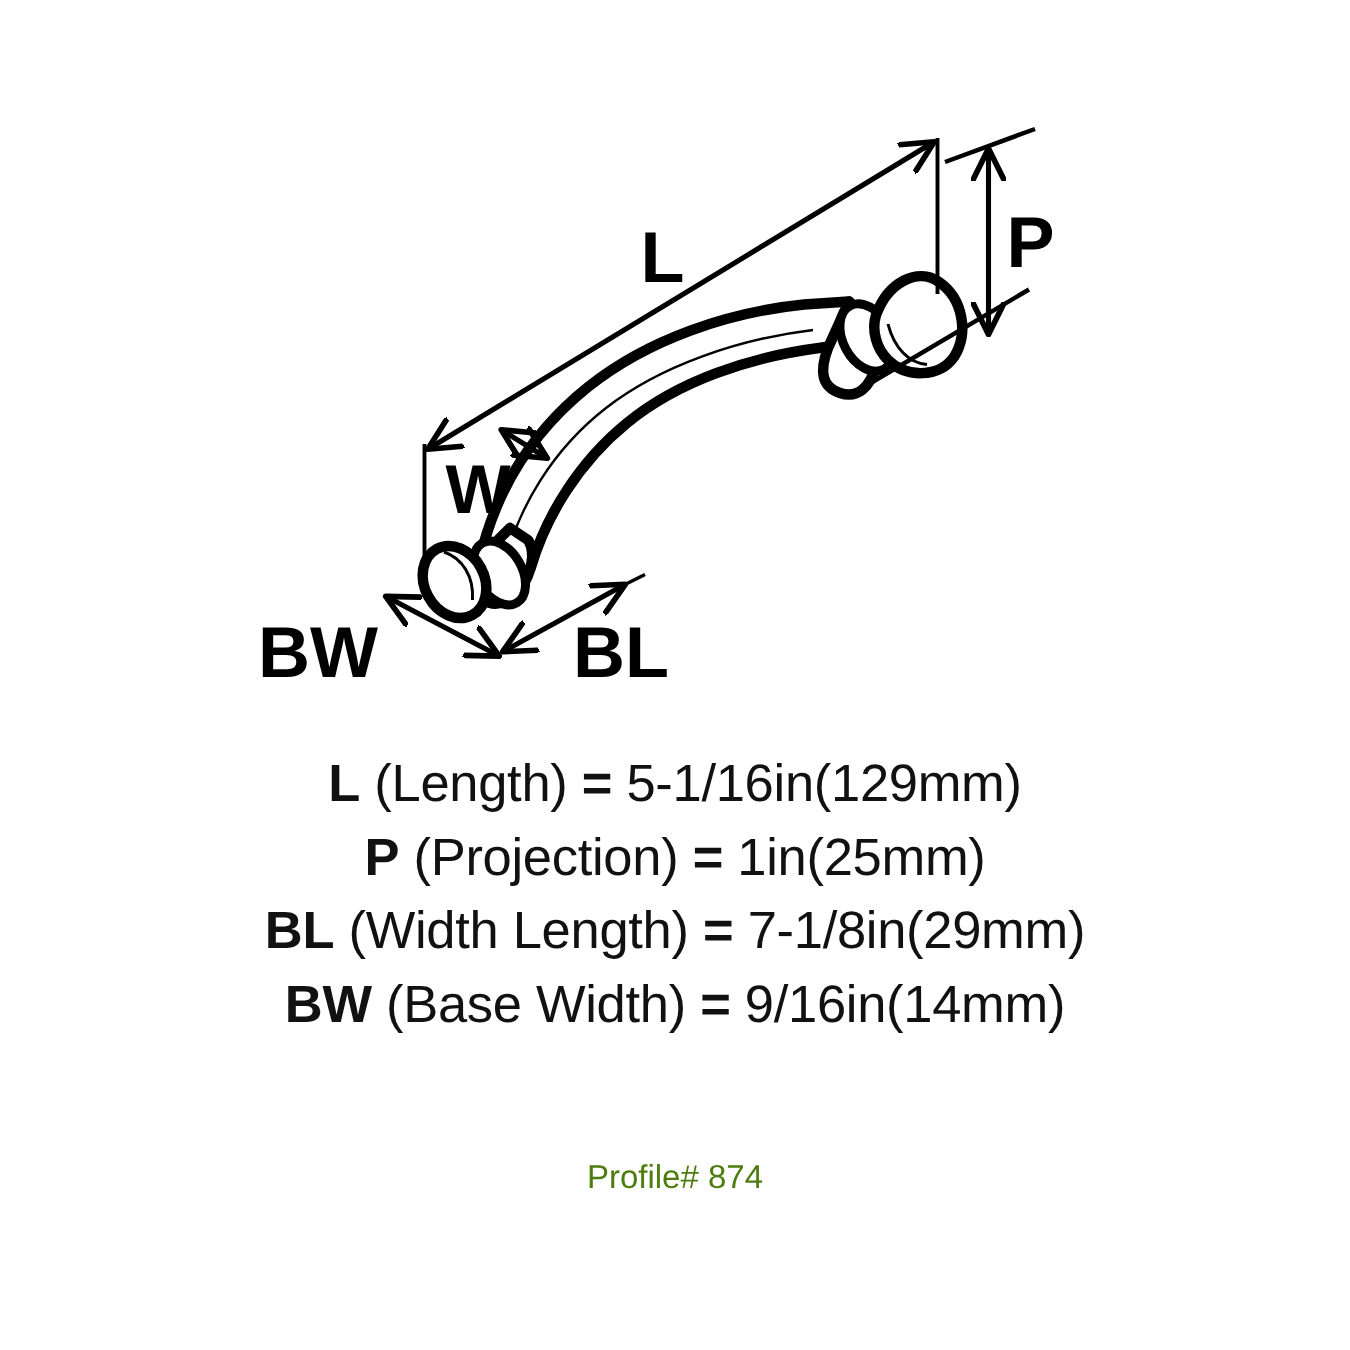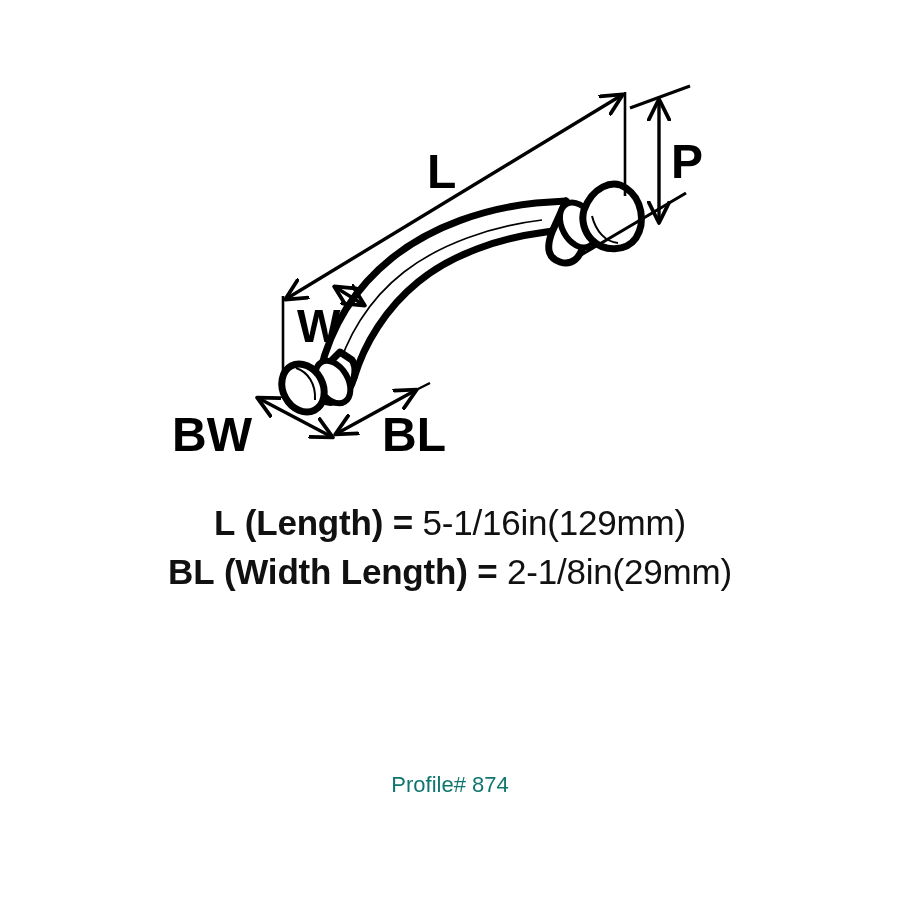--- a/index.html
+++ b/index.html
@@ -55,41 +55,41 @@
     font-size: 35px;
     line-height: 49px;
     white-space: nowrap;
     color: #111111;
     letter-spacing: -0.2px;
   }
   .spec-code {
     font-weight: bold;
   }
   .spec-name {
-    font-weight: bold;
+    font-weight: normal;
   }
   .spec-eq {
     font-weight: bold;
   }
   .spec-imperial {
     font-weight: normal;
   }
   .spec-metric {
     font-weight: normal;
   }
 
   
   #profile-line {
     position: absolute;
     left: 0;
     top: 772px;
     width: 900px;
     text-align: center;
     font-size: 22px;
-    color: #0f766e;
+    color: #4d7c0f;
     font-family: "Liberation Sans", sans-serif;
   }
 </style>
 </head>
 <body>
 
 <div id="page">
 
   <div id="drawing-area">
     <svg id="drawing-svg" viewBox="0 0 900 480" xmlns="http://www.w3.org/2000/svg">
@@ -182,23 +182,29 @@
     </svg>
   </div>
 
   <div id="spec-list">
 
     <div class="spec-row">
       <span class="spec-code">L</span><span>&nbsp;</span><span class="spec-name">(Length)</span><span>&nbsp;</span><span class="spec-eq">=</span><span>&nbsp;</span><span class="spec-imperial">5-1/16in</span><span class="spec-metric">(129mm)</span>
     </div>
 
 
-
-    <div class="spec-row">
-      <span class="spec-code">BL</span><span>&nbsp;</span><span class="spec-name">(Width Length)</span><span>&nbsp;</span><span class="spec-eq">=</span><span>&nbsp;</span><span class="spec-imperial">2-1/8in</span><span class="spec-metric">(29mm)</span>
-    </div>
-
+    <div class="spec-row">
+      <span class="spec-code">P</span><span>&nbsp;</span><span class="spec-name">(Projection)</span><span>&nbsp;</span><span class="spec-eq">=</span><span>&nbsp;</span><span class="spec-imperial">1in</span><span class="spec-metric">(25mm)</span>
+    </div>
+
+    <div class="spec-row">
+      <span class="spec-code">BL</span><span>&nbsp;</span><span class="spec-name">(Width Length)</span><span>&nbsp;</span><span class="spec-eq">=</span><span>&nbsp;</span><span class="spec-imperial">7-1/8in</span><span class="spec-metric">(29mm)</span>
+    </div>
+
+    <div class="spec-row">
+      <span class="spec-code">BW</span><span>&nbsp;</span><span class="spec-name">(Base Width)</span><span>&nbsp;</span><span class="spec-eq">=</span><span>&nbsp;</span><span class="spec-imperial">9/16in</span><span class="spec-metric">(14mm)</span>
+    </div>
 
   </div>
 
   <div id="profile-line">Profile# 874</div>
 
 </div>
 
 </body></html>

